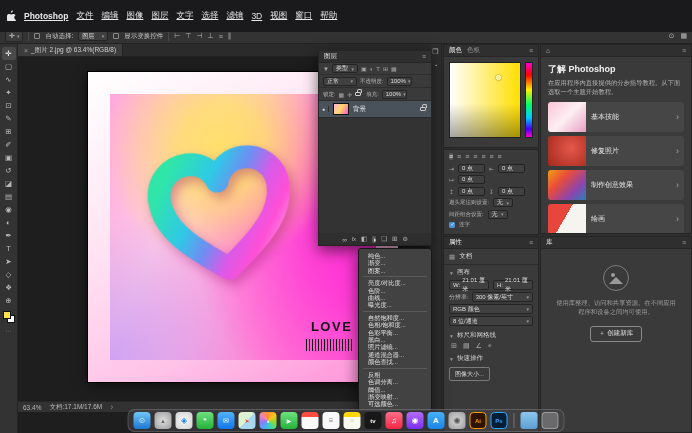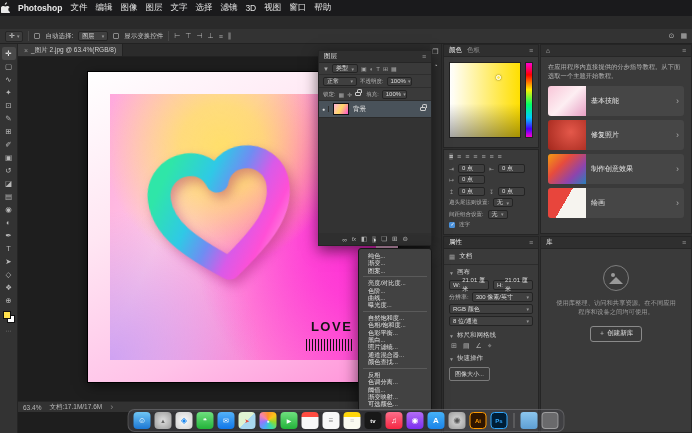--- a/index.html
+++ b/index.html
@@ -1,21 +1,21 @@
 <!DOCTYPE html>
 <html><head>
 <meta charset="utf-8">
 <style>
 *{margin:0;padding:0;box-sizing:border-box;}
 html,body{width:692px;height:433px;overflow:hidden;background:#000;}
 body{font-family:"Liberation Sans","DejaVu Sans",sans-serif;cursor:default;}
 #screen{position:relative;width:692px;height:433px;background:#2a2a2a;overflow:hidden;}
 
 
-.menubar{position:absolute;top:0;left:0;right:0;height:16px;background:#1a1a1c;display:flex;align-items:center;padding:0 1px;gap:8px;font-size:8.5px;color:#e8e8e8;z-index:40;}
+.menubar{position:absolute;top:0;left:0;right:0;height:32px;background:#1a1a1c;display:flex;align-items:center;padding:0 7px;gap:8px;font-size:8.5px;color:#e8e8e8;z-index:40;text-decoration:underline;}
 .menubar .appname{font-weight:bold;}
 .mitem{color:#e2e2e2;}
 .mb-right{margin-left:auto;display:flex;align-items:center;gap:6px;font-size:8px;color:#ddd;}
 .heart-ic{color:#ff6b81;font-size:7px;}
 .song{color:#d8d8d8;font-size:7.5px;}
 .sticon{font-size:7px;color:#cfcfcf;}
 .batt{width:13px;height:6px;border:1px solid #b8b8b8;border-radius:1px;position:relative;display:inline-block;}
 .batt::before{content:"";position:absolute;inset:1px;background:#dcdcdc;}
 .batt::after{content:"";position:absolute;right:-3px;top:1px;width:2px;height:2px;background:#b8b8b8;}
 .siri{width:8px;height:8px;border-radius:50%;background:radial-gradient(circle at 35% 35%,#7ae0ff,#3a6ff0 60%,#d03df0);}
@@ -414,20 +414,21 @@
       </div>
       <div class="btn"><span>图像大小...</span></div>
     </div>
 
     <div class="panel plearn">
       <div class="phead">
         <span>⌂</span>
         <span class="pmenu">≡</span>
       </div>
       <div class="lbody">
+        <div class="ltitle">了解 Photoshop</div>
         <div class="ldesc">在应用程序内直接提供的分步指导教程。从下面选取一个主题开始教程。</div>
         <div class="card">
           <span class="thumb th-basic"></span>
           <span class="clabel">基本技能</span>
           <span class="chev">›</span>
         </div>
         <div class="card">
           <span class="thumb th-retouch"></span>
           <span class="clabel">修复照片</span>
           <span class="chev">›</span>

